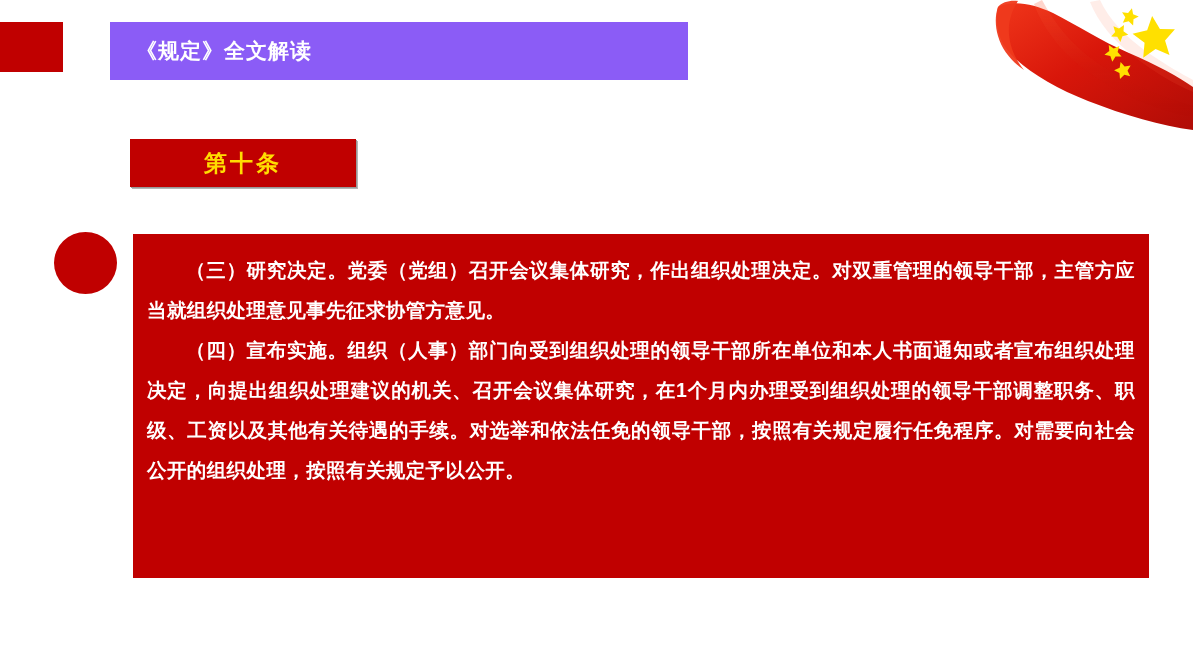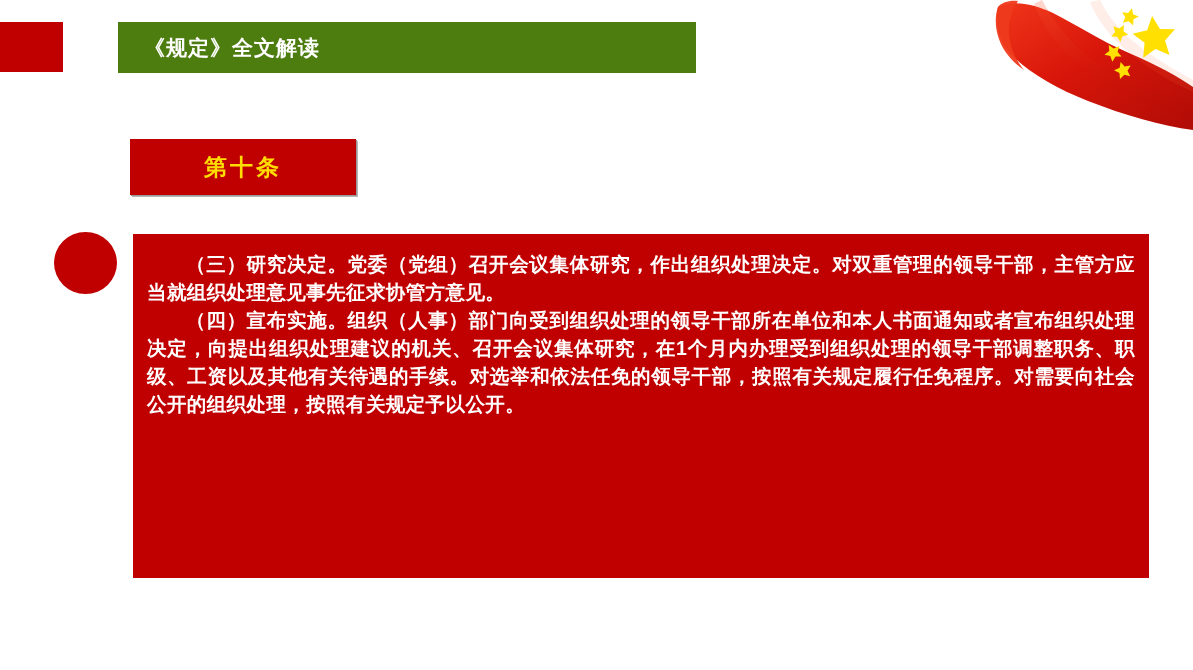--- a/index.html
+++ b/index.html
@@ -26,25 +26,25 @@
     position: absolute;
     left: 0px;
     top: 22px;
     width: 63px;
     height: 50px;
     background: #c00000;
   }
 
   .header-title-bar {
     position: absolute;
-    left: 118px;
+    left: 110px;
     top: 22px;
     width: 578px;
-    height: 51px;
-    background: #4d7c0f;
+    height: 58px;
+    background: #8b5cf6;
     display: flex;
     align-items: center;
   }
 
   .header-title-text {
     color: #ffffff;
     font-size: 21px;
     font-weight: bold;
     letter-spacing: 1px;
     padding-left: 26px;
@@ -62,21 +62,21 @@
     pointer-events: none;
   }
   .flag-svg { display: block; width: 243px; height: 140px; }
 
   
   .section-heading-box {
     position: absolute;
     left: 130px;
     top: 139px;
     width: 226px;
-    height: 56px;
+    height: 48px;
     background: #c00000;
     box-shadow: 1px 1px 0 0 #9a9a9a, 2px 2px 0 0 #b5b5b5;
     display: flex;
     align-items: center;
     justify-content: center;
   }
   .section-heading-text {
     color: #ffdd00;
     font-size: 23px;
     font-weight: bold;
@@ -103,21 +103,21 @@
     height: 344px;
     background: #c00000;
     box-sizing: border-box;
     padding: 16px 14px 10px 14px;
   }
 
   .content-paragraph {
     color: #ffffff;
     font-size: 19.5px;
     font-weight: bold;
-    line-height: 28px;
+    line-height: 40px;
     letter-spacing: 0.4px;
     text-indent: 2em;
     margin: 0;
     text-align: justify;
     text-justify: inter-ideograph;
   }
   .content-paragraph + .content-paragraph {
     margin-top: 0px;
   }
 </style>

